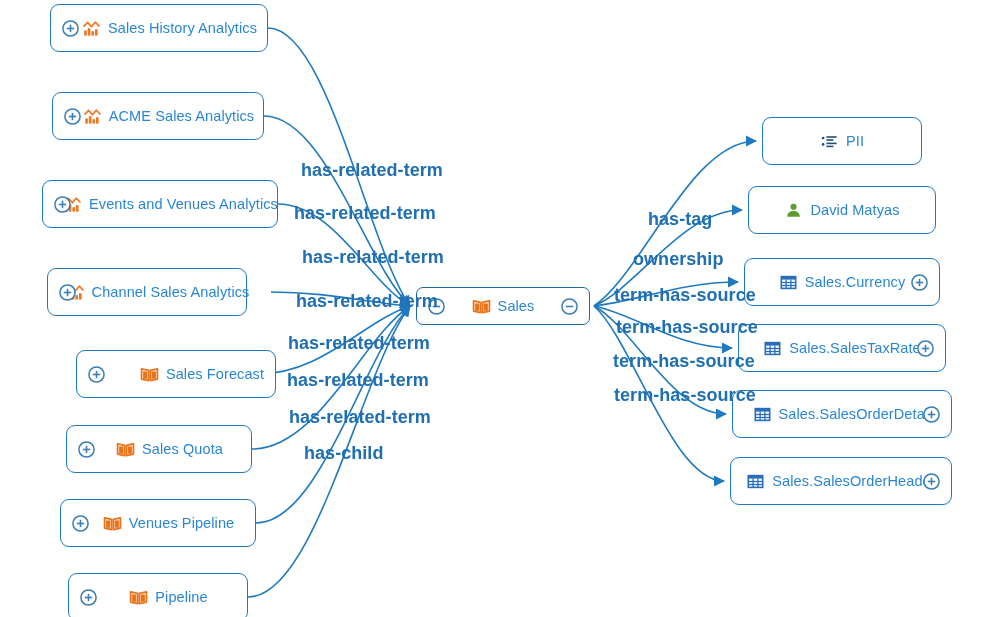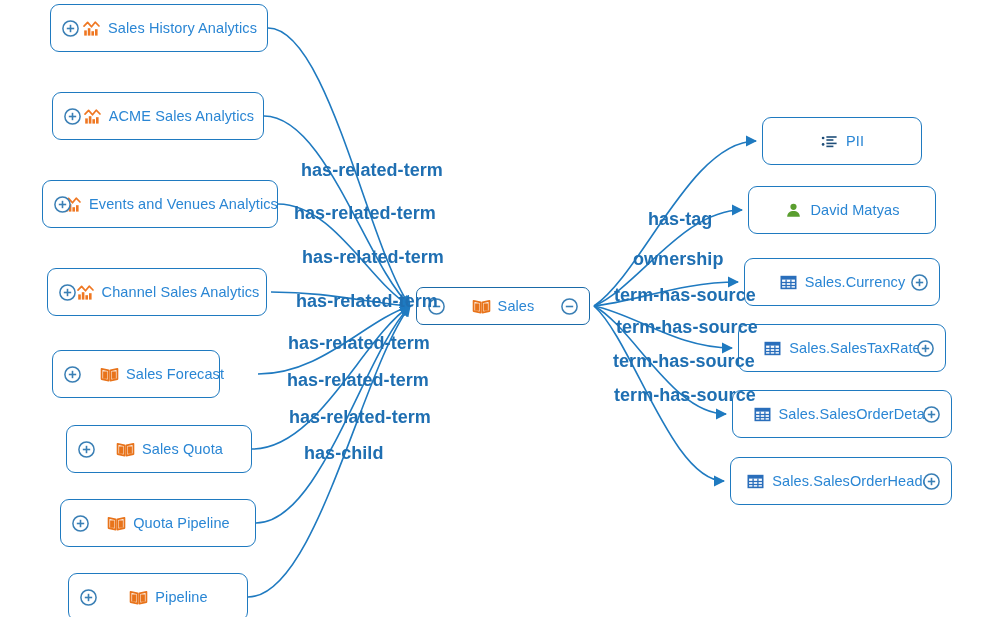--- a/index.html
+++ b/index.html
@@ -175,42 +175,42 @@
               <polyline points="2,7.2 5.6,3.4 9.5,7.8 13.2,3.2 17,7.0" fill="none" stroke="#ef7722" stroke-width="1.7" stroke-linejoin="round" stroke-linecap="round"></polyline>
               <rect x="2.2" y="11.4" width="2.6" height="5.2" fill="#ef7722"></rect>
               <rect x="5.8" y="9.2" width="2.6" height="7.4" fill="#ef7722"></rect>
               <rect x="9.4" y="12.2" width="2.6" height="4.4" fill="#ef7722"></rect>
               <rect x="13" y="10.2" width="2.6" height="6.4" fill="#ef7722"></rect>
             </svg>
           </div>
           <span class="node-label">Events and Venues Analytics</span>
         </div>
       </div>
-      <div class="node" style="left: 47px; top: 268px; width: 220px;">
+      <div class="node" style="left: 47px; top: 268px; width: 200px;">
         <div class="toggle left">
           <svg width="19" height="19" viewBox="0 0 19 19">
             <circle cx="9.5" cy="9.5" r="7.6" fill="#fff" stroke="#3a7fb5" stroke-width="1.5"></circle>
             <line x1="5.8" y1="9.5" x2="13.2" y2="9.5" stroke="#3a7fb5" stroke-width="1.6"></line>
             <line x1="9.5" y1="5.8" x2="9.5" y2="13.2" stroke="#3a7fb5" stroke-width="1.6"></line>
           </svg>
         </div>
         <div class="inner">
           <div class="icon">
             <svg width="19" height="19" viewBox="0 0 19 19">
               <polyline points="2,7.2 5.6,3.4 9.5,7.8 13.2,3.2 17,7.0" fill="none" stroke="#ef7722" stroke-width="1.7" stroke-linejoin="round" stroke-linecap="round"></polyline>
               <rect x="2.2" y="11.4" width="2.6" height="5.2" fill="#ef7722"></rect>
               <rect x="5.8" y="9.2" width="2.6" height="7.4" fill="#ef7722"></rect>
               <rect x="9.4" y="12.2" width="2.6" height="4.4" fill="#ef7722"></rect>
               <rect x="13" y="10.2" width="2.6" height="6.4" fill="#ef7722"></rect>
             </svg>
           </div>
           <span class="node-label">Channel Sales Analytics</span>
         </div>
       </div>
-      <div class="node" style="left: 52px; top: 350px; width: 168px; gap: 31px;">
+      <div class="node" style="left: 76px; top: 350px; width: 200px; gap: 31px;">
         <div class="toggle left">
           <svg width="19" height="19" viewBox="0 0 19 19">
             <circle cx="9.5" cy="9.5" r="7.6" fill="#fff" stroke="#3a7fb5" stroke-width="1.5"></circle>
             <line x1="5.8" y1="9.5" x2="13.2" y2="9.5" stroke="#3a7fb5" stroke-width="1.6"></line>
             <line x1="9.5" y1="5.8" x2="9.5" y2="13.2" stroke="#3a7fb5" stroke-width="1.6"></line>
           </svg>
         </div>
         <div class="inner">
           <div class="icon">
             <svg width="19" height="19" viewBox="0 0 19 19">
@@ -253,21 +253,21 @@
         </div>
         <div class="inner">
           <div class="icon">
             <svg width="19" height="19" viewBox="0 0 19 19">
               <path d="M1.6 3.8 L8.6 5.3 L8.6 15.6 L1.6 14.1 Z" fill="none" stroke="#e8731a" stroke-width="1.8" stroke-linejoin="round"></path>
               <path d="M17.4 3.8 L10.4 5.3 L10.4 15.6 L17.4 14.1 Z" fill="none" stroke="#e8731a" stroke-width="1.8" stroke-linejoin="round"></path>
               <rect x="3.1" y="6.4" width="4.2" height="7.4" fill="#e8731a"></rect>
               <rect x="11.7" y="6.4" width="4.2" height="7.4" fill="#e8731a"></rect>
             </svg>
           </div>
-          <span class="node-label">Quota Pipeline</span>
+          <span class="node-label">Venues Pipeline</span>
         </div>
       </div>
       <div class="node" style="left: 68px; top: 573px; width: 180px;">
         <div class="toggle left">
           <svg width="19" height="19" viewBox="0 0 19 19">
             <circle cx="9.5" cy="9.5" r="7.6" fill="#fff" stroke="#3a7fb5" stroke-width="1.5"></circle>
             <line x1="5.8" y1="9.5" x2="13.2" y2="9.5" stroke="#3a7fb5" stroke-width="1.6"></line>
             <line x1="9.5" y1="5.8" x2="9.5" y2="13.2" stroke="#3a7fb5" stroke-width="1.6"></line>
           </svg>
         </div>

